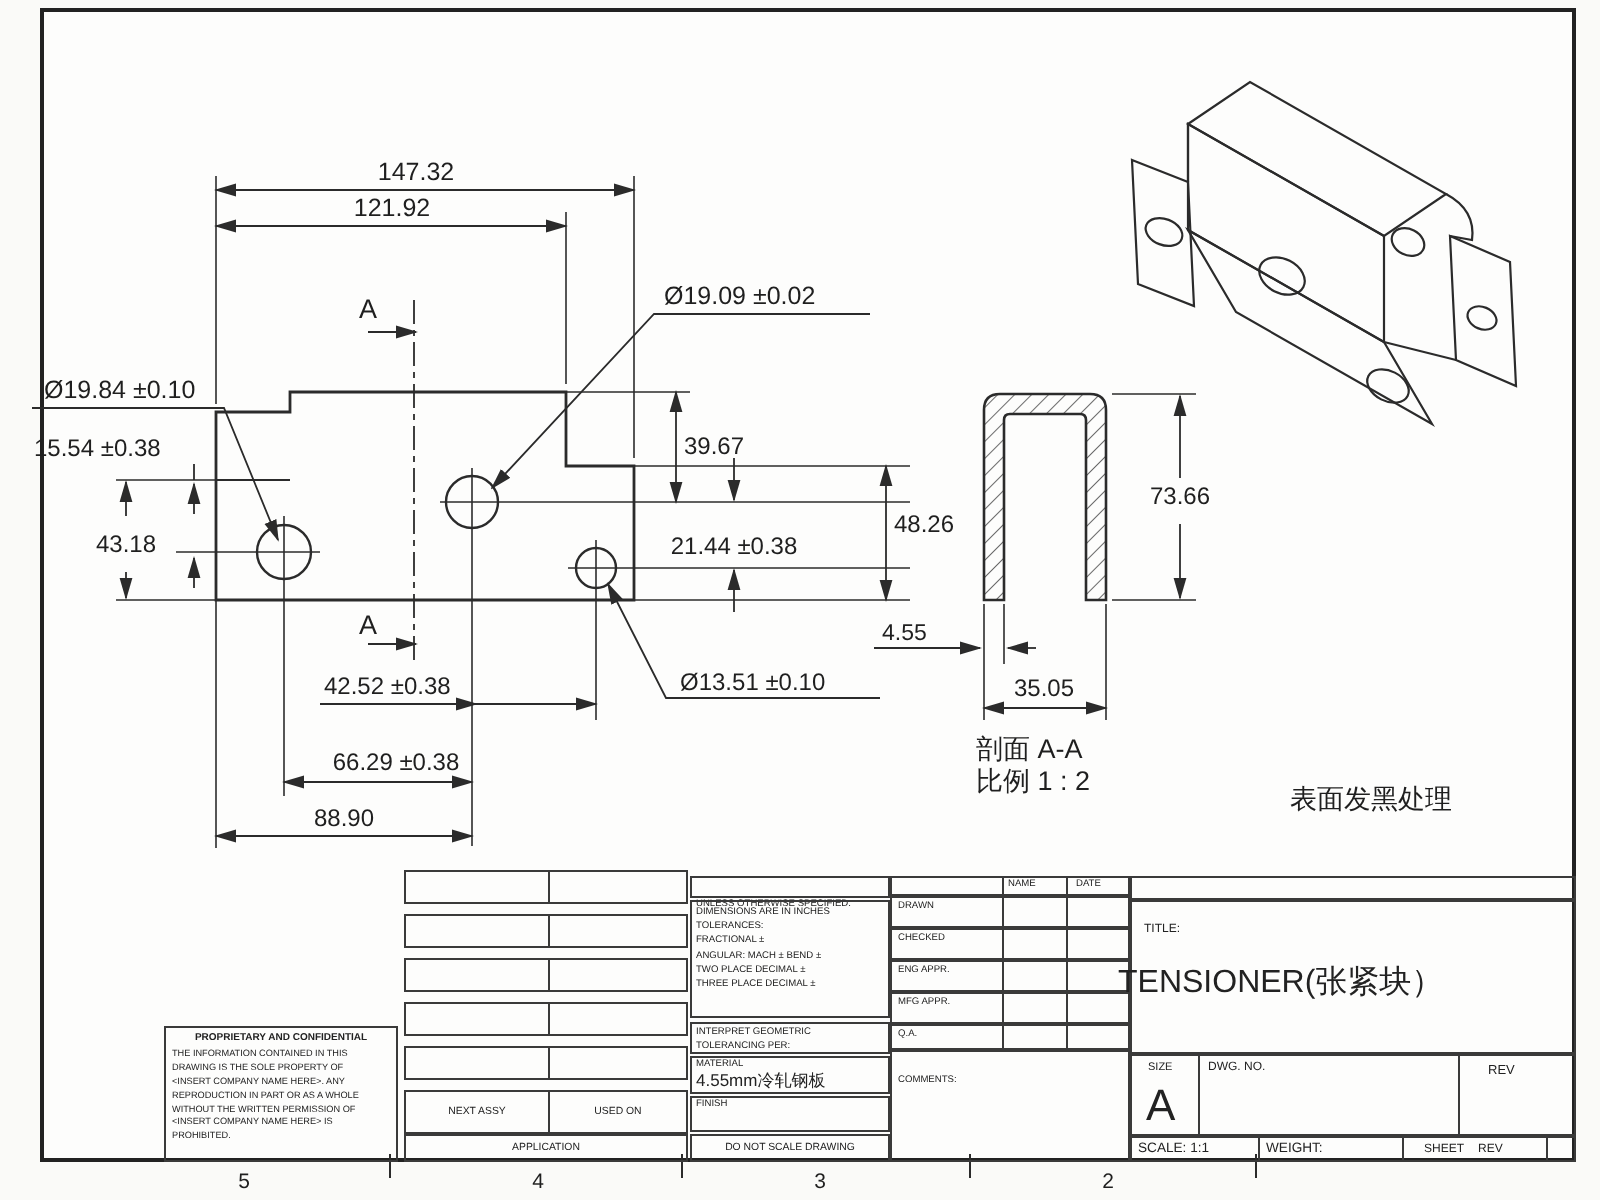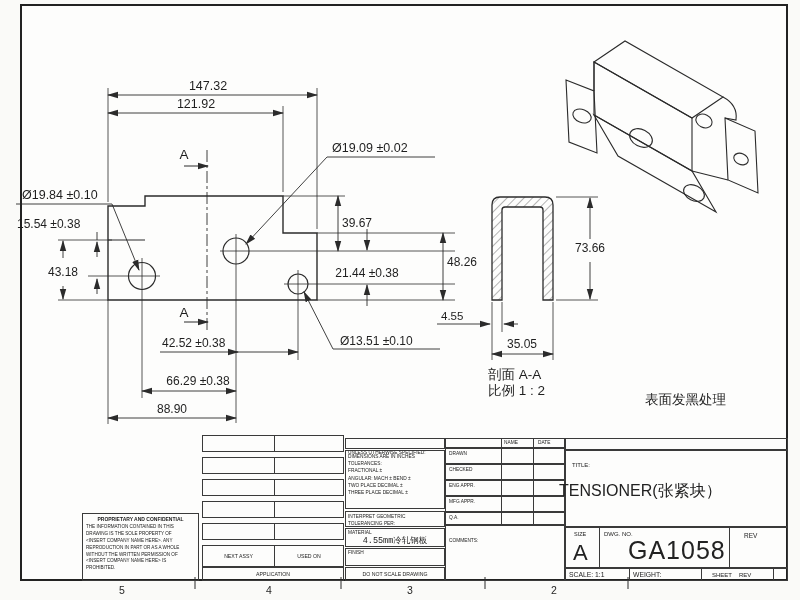--- a/index.html
+++ b/index.html
@@ -208,21 +208,21 @@
 ANGULAR: MACH ±   BEND ±
 TWO PLACE DECIMAL    ±
 THREE PLACE DECIMAL  ±</div>
 </div>
 <div class="cell" style="left:345px;top:511px;width:100px;height:16px;padding:1px 2px;">
   <div class="tiny">INTERPRET GEOMETRIC
 TOLERANCING PER:</div>
 </div>
 <div class="cell" style="left:345px;top:528px;width:100px;height:19px;padding:1px 2px;">
   <div class="lbl">MATERIAL</div>
-  <div style="font-size:8.5px;text-align:center;font-family:Liberation Mono, monospace;">4.55mm冷轧钢板</div>
+  <div style="font-size:8.5px;">4.55mm冷轧钢板</div>
 </div>
 <div class="cell" style="left:345px;top:548px;width:100px;height:18px;padding:1px 2px;">
   <div class="lbl">FINISH</div>
 </div>
 <div class="cell center" style="left:345px;top:567px;width:100px;height:14px;font-size:5.2px;">
   <span>DO NOT SCALE DRAWING</span>
 </div>
 
 <div class="cell" style="left:445px;top:438px;width:120px;height:10px;">
   <div class="cdiv" style="left:55px;"></div>
@@ -263,21 +263,20 @@
 <div class="cell" style="left:565px;top:450px;width:223px;height:77px;overflow:visible;">
   <span style="position:absolute;left:6px;top:11px;font-size:6px;">TITLE:</span>
   <span style="position:absolute;left:-7px;top:30px;font-size:16px;white-space:nowrap;">TENSIONER(张紧块）</span>
 </div>
 <div class="cell" style="left:565px;top:527px;width:223px;height:41px;">
   <div class="cdiv" style="left:33px;"></div>
     <div class="cdiv" style="left:163px;"></div>
   <span style="position:absolute;left:8px;top:3px;font-size:5.5px;">SIZE</span>
   <span style="position:absolute;left:7px;top:12px;font-size:22px;">A</span>
   <span style="position:absolute;left:38px;top:3px;font-size:6px;">DWG.  NO.</span>
-  <span style="position:absolute;left:62px;top:8px;font-size:25px;letter-spacing:1px;">GA1058</span>
   <span style="position:absolute;left:178px;top:4px;font-size:6.5px;">REV</span>
 </div>
 <div class="cell" style="left:565px;top:568px;width:223px;height:13px;">
   <div class="cdiv" style="left:63px;"></div>
     <div class="cdiv" style="left:135px;"></div>
     <div class="cdiv" style="left:207px;"></div>
   <span style="position:absolute;left:3px;top:2px;font-size:6.8px;">SCALE: 1:1</span>
   <span style="position:absolute;left:67px;top:2px;font-size:6.8px;">WEIGHT:</span>
   <span style="position:absolute;left:146px;top:3px;font-size:6px;">SHEET</span>
   <span style="position:absolute;left:173px;top:3px;font-size:6px;">REV</span>

